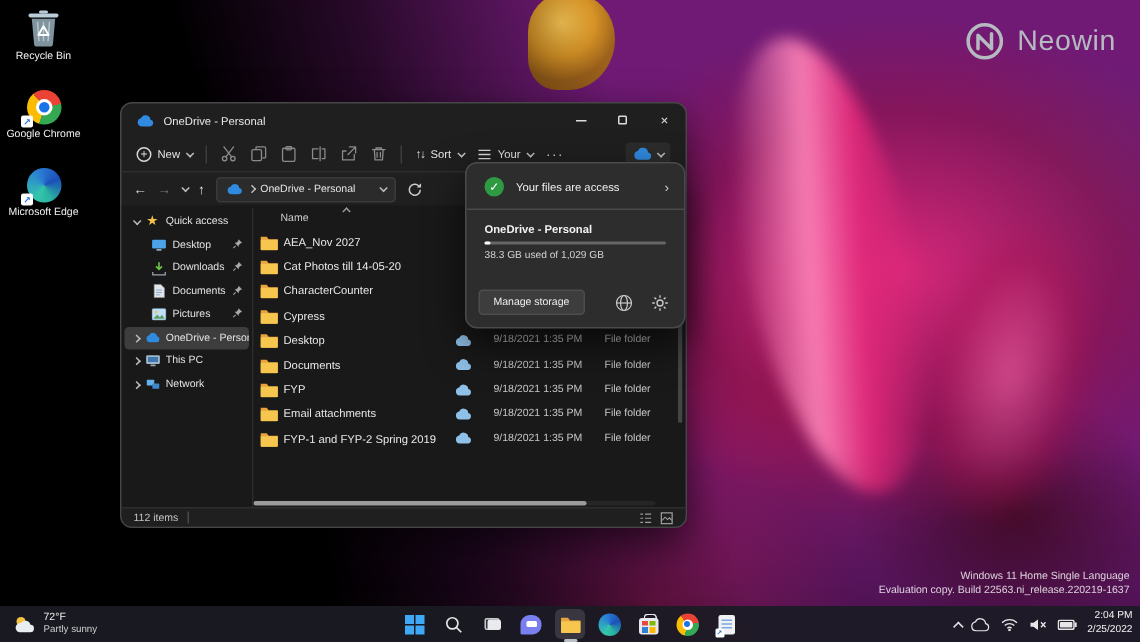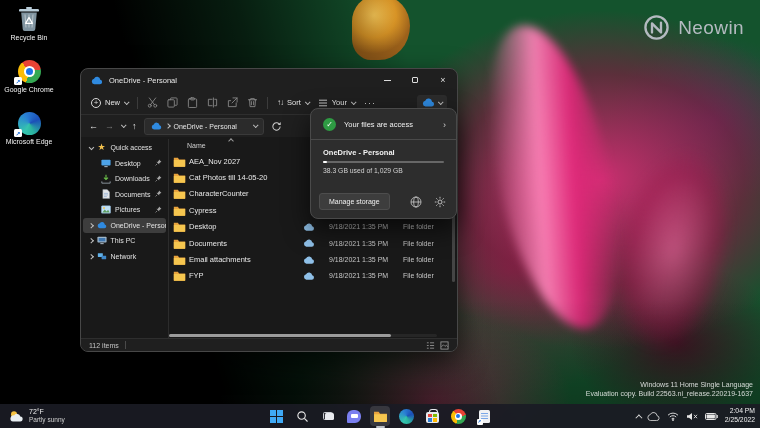--- a/index.html
+++ b/index.html
@@ -1,17 +1,17 @@
 <!DOCTYPE html>
 <html><head>
 <meta charset="utf-8">
 <style>
   html,body{margin:0;padding:0;background:#000;}
   *{box-sizing:border-box;font-family:"Liberation Sans","DejaVu Sans",sans-serif;}
-  .stage{position:relative;width:760px;height:428px;overflow:hidden;background:#14532d;}
+  .stage{position:relative;width:760px;height:428px;overflow:hidden;background:#701a75;}
 
   
   .wp-blooms{position:absolute;inset:0;background:
     radial-gradient(42% 55% at 79% 42%, rgba(228,42,122,.88), rgba(150,18,70,.55) 45%, transparent 72%),
     radial-gradient(30% 42% at 67% 63%, rgba(160,22,76,.55), transparent 70%),
     radial-gradient(20% 28% at 94% 28%, rgba(96,44,116,.5), transparent 70%),
     radial-gradient(26% 30% at 57% 94%, rgba(196,32,98,.6), transparent 70%),
     radial-gradient(18% 24% at 89% 80%, rgba(70,10,34,.85), transparent 78%);}
   .ribbon1{position:absolute;left:498px;top:22px;width:112px;height:310px;border-radius:50%;
     background:linear-gradient(100deg, transparent 12%, #ff85ba 42%, #e3297b 62%, transparent 88%);
@@ -486,37 +486,53 @@
               <span class="rdate">9/18/2021 1:35 PM</span>
               <span class="rtype">File folder</span>
             </div>
             <div class="lrow">
               <span class="cic">
                 <svg width="13" height="11" viewBox="0 0 16 13">
                   <path fill="#e8a33d" d="M1 2h5l1.5 2H15v8.2a.8.8 0 0 1-.8.8H1.8a.8.8 0 0 1-.8-.8z"></path>
                   <path fill="#f6c64f" d="M1 4.5h14v7.7a.8.8 0 0 1-.8.8H1.8a.8.8 0 0 1-.8-.8z"></path>
                 </svg>
               </span>
-              <span class="rname">Email attachments</span>
+              <span class="rname">FYP</span>
               <span class="cic">
                 <svg width="12" height="8" viewBox="0 0 16 11">
                   <path d="M4.4 10.5h7.4a3 3 0 0 0 .6-5.95A4.4 4.4 0 0 0 4 3.2a3.7 3.7 0 0 0 .4 7.3z" fill="#8fc0e8"></path>
                 </svg>
               </span>
               <span class="rdate">9/18/2021 1:35 PM</span>
               <span class="rtype">File folder</span>
             </div>
             <div class="lrow">
               <span class="cic">
                 <svg width="13" height="11" viewBox="0 0 16 13">
                   <path fill="#e8a33d" d="M1 2h5l1.5 2H15v8.2a.8.8 0 0 1-.8.8H1.8a.8.8 0 0 1-.8-.8z"></path>
                   <path fill="#f6c64f" d="M1 4.5h14v7.7a.8.8 0 0 1-.8.8H1.8a.8.8 0 0 1-.8-.8z"></path>
                 </svg>
               </span>
-              <span class="rname">FYP</span>
+              <span class="rname">Email attachments</span>
+              <span class="cic">
+                <svg width="12" height="8" viewBox="0 0 16 11">
+                  <path d="M4.4 10.5h7.4a3 3 0 0 0 .6-5.95A4.4 4.4 0 0 0 4 3.2a3.7 3.7 0 0 0 .4 7.3z" fill="#8fc0e8"></path>
+                </svg>
+              </span>
+              <span class="rdate">9/18/2021 1:35 PM</span>
+              <span class="rtype">File folder</span>
+            </div>
+            <div class="lrow">
+              <span class="cic">
+                <svg width="13" height="11" viewBox="0 0 16 13">
+                  <path fill="#e8a33d" d="M1 2h5l1.5 2H15v8.2a.8.8 0 0 1-.8.8H1.8a.8.8 0 0 1-.8-.8z"></path>
+                  <path fill="#f6c64f" d="M1 4.5h14v7.7a.8.8 0 0 1-.8.8H1.8a.8.8 0 0 1-.8-.8z"></path>
+                </svg>
+              </span>
+              <span class="rname">FYP-1 and FYP-2 Spring 2019</span>
               <span class="cic">
                 <svg width="12" height="8" viewBox="0 0 16 11">
                   <path d="M4.4 10.5h7.4a3 3 0 0 0 .6-5.95A4.4 4.4 0 0 0 4 3.2a3.7 3.7 0 0 0 .4 7.3z" fill="#8fc0e8"></path>
                 </svg>
               </span>
               <span class="rdate">9/18/2021 1:35 PM</span>
               <span class="rtype">File folder</span>
             </div>
           </div>
         <div class="hscroll">

